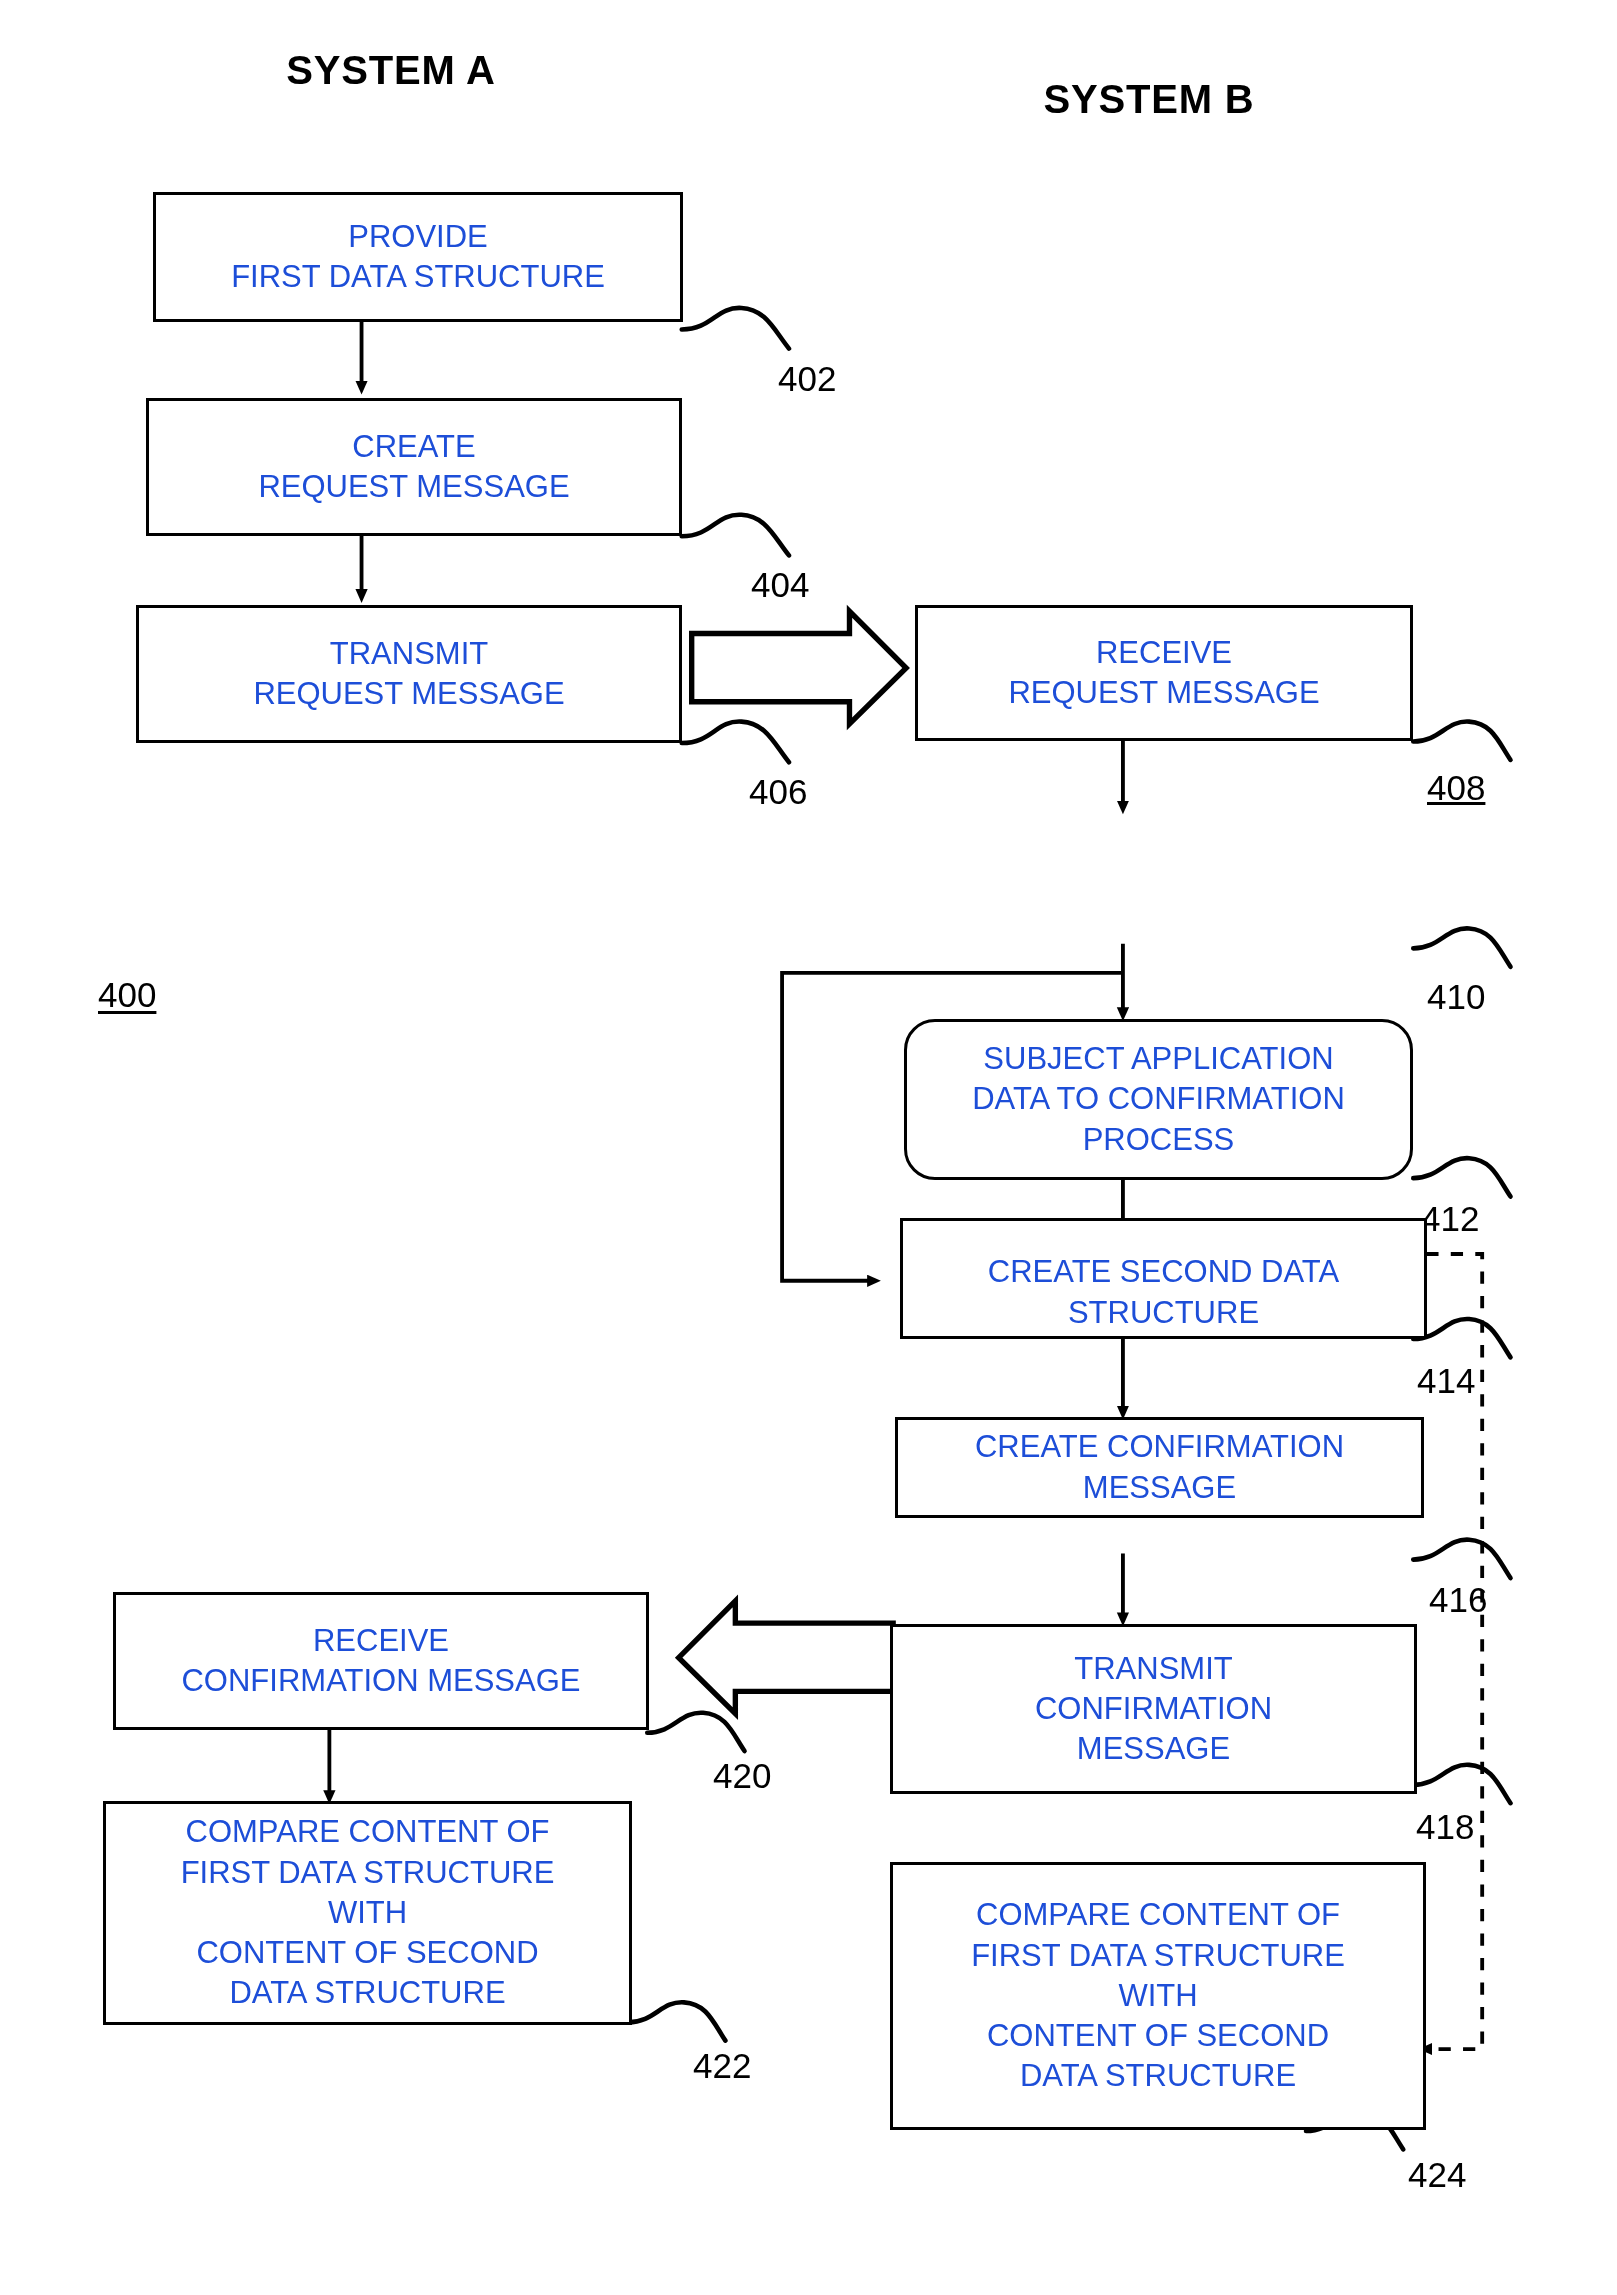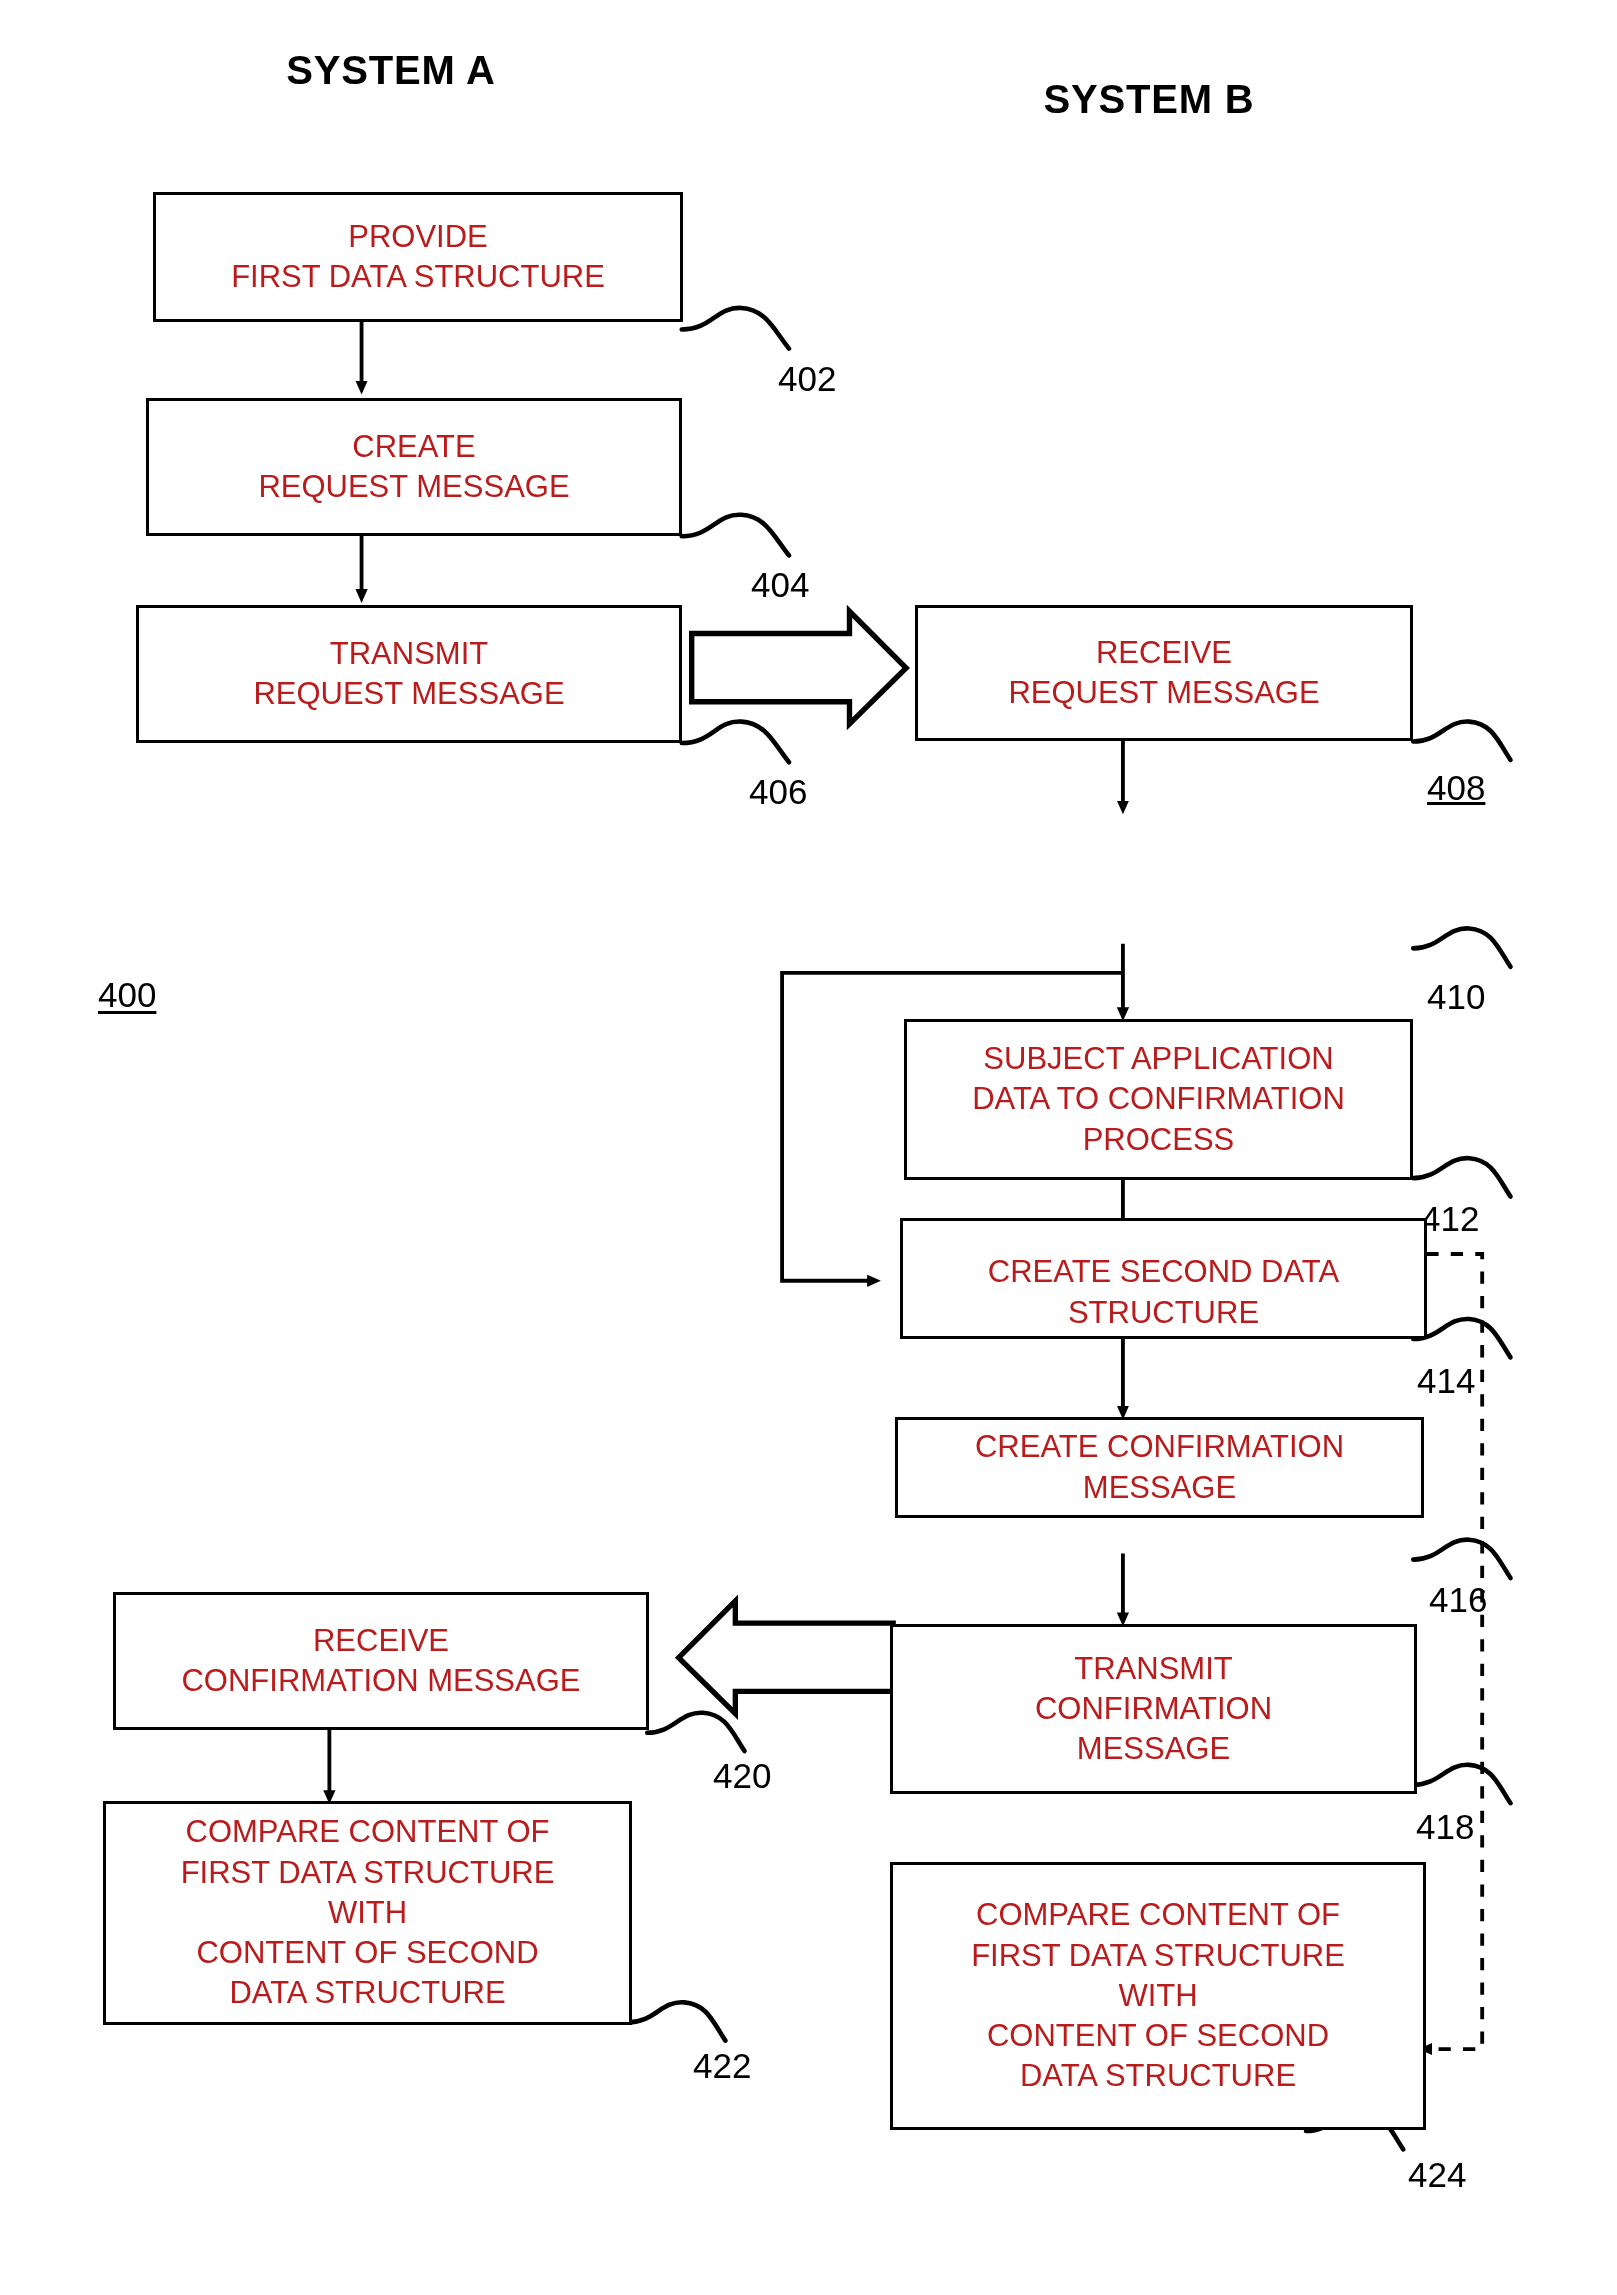--- a/index.html
+++ b/index.html
@@ -34,21 +34,21 @@
   }
   .proc-box {
     position: absolute;
     box-sizing: border-box;
     border: 3.1px solid #000000;
     background: #ffffff;
     display: flex;
     flex-direction: column;
     align-items: center;
     justify-content: center;
-    color: #b91c1c;
+    color: #1d4ed8;
     font-family: "Liberation Sans", sans-serif;
     font-size: 31px;
     line-height: 1.30;
     text-align: center;
     padding: 3.1px 7.7px;
   }
   .proc-box .line {
     display: block;
     white-space: nowrap;
   }
@@ -186,21 +186,21 @@
   <div class="ref-num" style="left:749px; top:772px;">406</div>
 
   <div class="proc-box" style="left:915px; top:605px; width:498px; height:136px;">
     <span class="line">RECEIVE</span>
     <span class="line">REQUEST MESSAGE</span>
   </div>
   <div class="ref-num" style="left:1427px; top:768px;text-decoration:underline;">408</div>
 
   <div class="ref-num" style="left:1427px; top:977px;">410</div>
 
-  <div class="proc-box" style="left:904px; top:1019px; width:509px; height:161px;">
+  <div class="proc-box" style="left:904px; top:1019px; width:509px; height:161px;border-radius:31px;">
     <span class="line">SUBJECT APPLICATION</span>
     <span class="line">DATA TO CONFIRMATION</span>
     <span class="line">PROCESS</span>
   </div>
   <div class="ref-num" style="left:1421px; top:1199px;">412</div>
 
   <div class="proc-box" style="left:900px; top:1218px; width:527px; height:121px;justify-content:flex-end;">
     <span class="line">CREATE SECOND DATA</span>
     <span class="line">STRUCTURE</span>
   </div>

